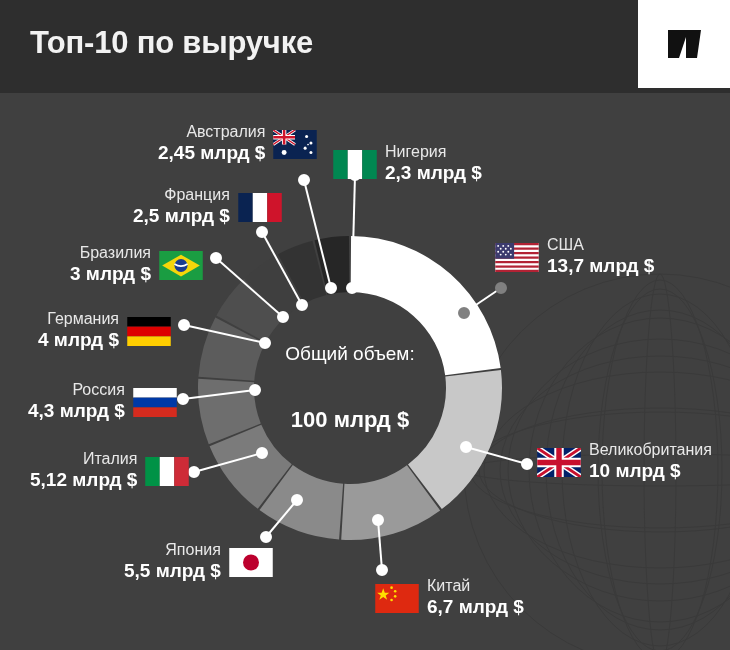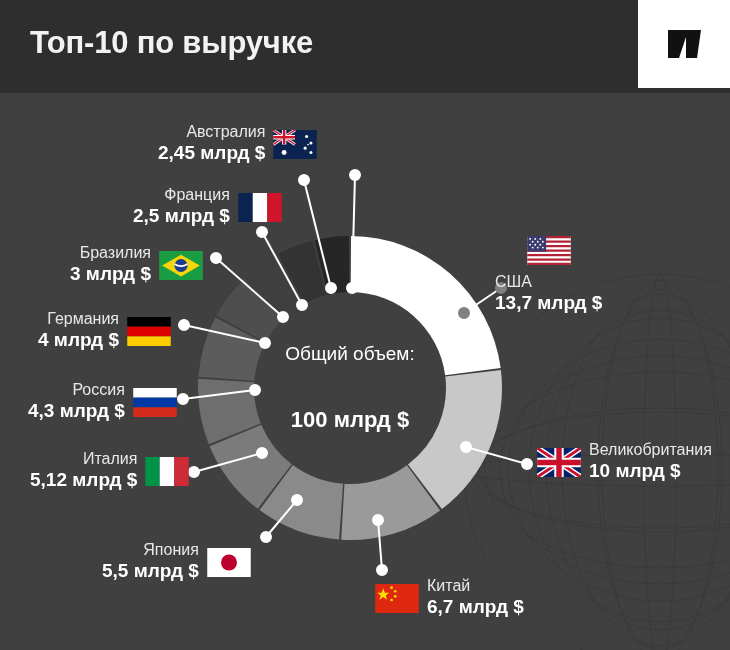--- a/index.html
+++ b/index.html
@@ -305,33 +305,44 @@
       <span class="country">Италия</span>
       <span class="amount">5,12 млрд $</span>
     </div>
     <svg class="flag" viewBox="0 0 60 40">
       <rect width="20" height="40" fill="#009246"></rect>
       <rect x="20" width="20" height="40" fill="#ffffff"></rect>
       <rect x="40" width="20" height="40" fill="#ce2b37"></rect>
     </svg>
   </div>
 
-  <div class="label left-side" style="left:102px; top:541px;">
+  <div class="label left-side" style="left:124px; top:541px;">
     <div class="label-text">
       <span class="country">Япония</span>
       <span class="amount">5,5 млрд $</span>
     </div>
     <svg class="flag" viewBox="0 0 60 40">
       <rect width="60" height="40" fill="#ffffff"></rect>
       <circle cx="30" cy="20" r="11" fill="#bc002d"></circle>
     </svg>
   </div>
 
-
-  <div class="label right-side" style="left:495px; top:236px;flex-direction:column;">
+  <div class="label right-side" style="left:333px; top:143px;">
+    <svg class="flag" viewBox="0 0 60 40">
+      <rect width="20" height="40" fill="#008751"></rect>
+      <rect x="20" width="20" height="40" fill="#ffffff"></rect>
+      <rect x="40" width="20" height="40" fill="#008751"></rect>
+    </svg>
+    <div class="label-text">
+      <span class="country">Нигерия</span>
+      <span class="amount">2,3 млрд $</span>
+    </div>
+  </div>
+
+  <div class="label right-side" style="left:495px; top:236px;">
     <svg class="flag" viewBox="0 0 60 40">
       <rect width="60" height="40" fill="#ffffff"></rect>
       <g fill="#b22234">
         <rect y="0" width="60" height="3.1"></rect>
         <rect y="6.2" width="60" height="3.1"></rect>
         <rect y="12.4" width="60" height="3.1"></rect>
         <rect y="18.6" width="60" height="3.1"></rect>
         <rect y="24.8" width="60" height="3.1"></rect>
         <rect y="31" width="60" height="3.1"></rect>
         <rect y="36.9" width="60" height="3.1"></rect>

